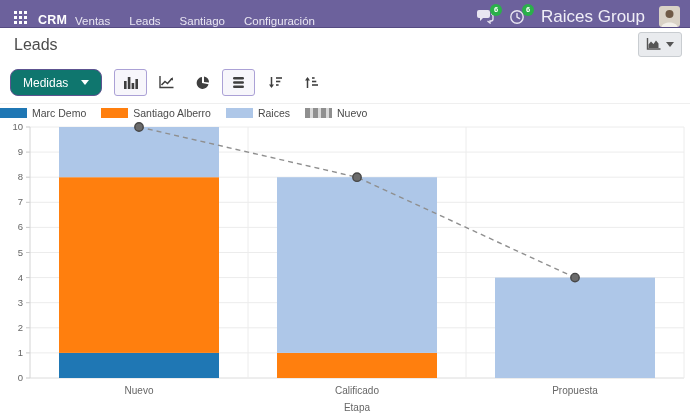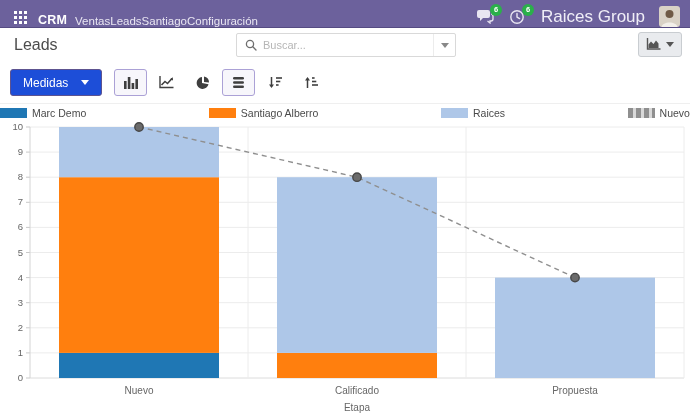--- a/index.html
+++ b/index.html
@@ -4,21 +4,21 @@
 <style>
   * { margin:0; padding:0; box-sizing:border-box; }
   html,body { width:690px; height:416px; overflow:hidden; background:#fff;
               font-family:"Liberation Sans", sans-serif; }
 
   
   .topbar { height:28px; background:#6c619c; display:flex; align-items:flex-end;
             padding:0 10px; color:#fff; border-bottom:1px solid #554b82; }
   .apps-btn { width:20px; height:20px; display:flex; align-items:center; justify-content:center; cursor:pointer; }
   .brand { font-size:12.5px; font-weight:bold; margin:0 8px 0 8px; letter-spacing:.2px; cursor:pointer; }
-  .topmenu { display:flex; font-size:11.5px; color:#e9e6f2; }
+  .topmenu { display:flex; gap:19px; font-size:11.5px; color:#e9e6f2; }
   .topmenu span { cursor:pointer; }
   .top-right { margin-left:auto; display:flex; align-items:center; gap:14px; }
   .icon-badge-wrap { position:relative; width:18px; height:16px; cursor:pointer; }
   .badge { position:absolute; top:-5px; right:-7px; min-width:12px; height:12px;
            background:#2ab04a; color:#fff; border-radius:50%; font-size:7.5px; font-weight:bold;
            display:flex; align-items:center; justify-content:center; padding:0 1px; }
   .company { font-size:17px; color:#f0eef7; cursor:pointer; }
   .avatar { width:21px; height:21px; border-radius:3px; overflow:hidden; cursor:pointer; }
 
   
@@ -35,33 +35,33 @@
   .caret-down { width:0; height:0; border-left:4px solid transparent; border-right:4px solid transparent;
                 border-top:5px solid #888; }
   .view-switch { position:absolute; right:8px; top:4px; height:25px; padding:0 7px;
                  background:#e9ebee; border:1px solid #c9cdd1; border-radius:3px;
                  display:flex; align-items:center; gap:5px; cursor:pointer; }
   .view-switch .caret-down { border-top-color:#555; }
 
   
   .toolbar { height:42px; display:flex; align-items:center; padding:0 10px; background:#fff;
              border-bottom:1px solid #efefef; }
-  .measures-btn { background:#1d4ed8; color:#fff; border:1px solid #5d5390; border-radius:3px;
+  .measures-btn { background:#0f766e; color:#fff; border:1px solid #5d5390; border-radius:8px;
                   height:27px; padding:0 12px; font-size:12px; display:flex; align-items:center;
                   gap:13px; cursor:pointer; font-family:"Liberation Sans", sans-serif; }
   .measures-btn .caret-down { border-top-color:#fff; }
   .btn-group { display:flex; align-items:center; gap:3px; margin-left:12px; }
   .icon-btn { width:33px; height:27px; display:flex; align-items:center; justify-content:center;
               background:transparent; border:1px solid transparent; border-radius:3px; cursor:pointer; }
   .icon-btn.active { border-color:#aba1d6; background:#f7f6fb; }
 
   
   .chart-wrap { position:relative; height:312px; background:#fff; }
-  .legend { position:absolute; top:3px; left:0; right:0; display:flex; justify-content:space-between;
-            align-items:center; font-size:10.5px; color:#4a4a4a; }
+  .legend { position:absolute; top:3px; left:0; right:0; display:flex; justify-content:flex-start;
+            align-items:center; gap:15px; font-size:10.5px; color:#4a4a4a; }
   .legend-item { display:flex; align-items:center; gap:5px; cursor:pointer; }
   .legend-swatch { width:27px; height:10px; }
 </style>
 </head>
 <body>
 
 <div class="topbar">
   <div class="apps-btn">
     <svg width="13" height="13" viewBox="0 0 13 13">
       <g fill="#ffffff">
@@ -106,32 +106,20 @@
         <circle cx="10.5" cy="8" r="4" fill="#6f5a46"></circle>
         <path d="M2.5 21 c1-6 15-6 16 0 z" fill="#f2efe9"></path>
       </svg>
     </div>
   </div>
 </div>
 
 <div class="crumb-row">
   <span class="page-title">Leads</span>
 
-  <div class="searchbox">
-    <span class="search-mag">
-      <svg width="12" height="12" viewBox="0 0 12 12">
-        <circle cx="5" cy="5" r="3.6" fill="none" stroke="#6e6e6e" stroke-width="1.3"></circle>
-        <line x1="7.8" y1="7.8" x2="11" y2="11" stroke="#6e6e6e" stroke-width="1.3" stroke-linecap="round"></line>
-      </svg>
-    </span>
-    <input type="text" placeholder="Buscar..." style="">
-    <div class="search-caret">
-      <span class="caret-down"></span>
-    </div>
-  </div>
 
   <div class="view-switch">
     <svg width="15" height="13" viewBox="0 0 15 13">
       <path d="M1.5 0 v11 h13" fill="none" stroke="#555" stroke-width="1.4"></path>
       <path d="M2.5 10 L2.5 6.5 5 3.5 7.5 6 10 2.5 12.5 5.5 12.5 10 Z" fill="#555"></path>
     </svg>
     <span class="caret-down"></span>
   </div>
 </div>
 

